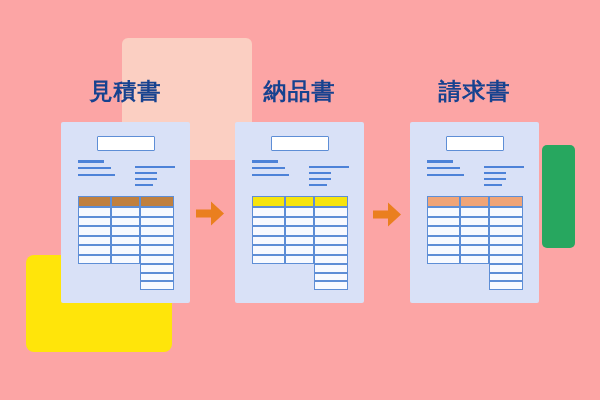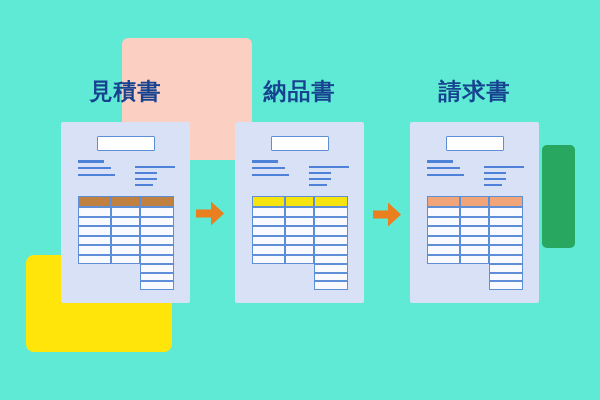--- a/index.html
+++ b/index.html
@@ -1,17 +1,17 @@
 <!DOCTYPE html>
 <html style="--pink: #fbcfc2; --yellow: #ffe50a; --green: #27a75f; --doc-bg: #d9e1f7; --cell-bg: #f8faff; --border-blue: #5e8ed6; --line-blue: #4d82d8; --title-navy: #17428f; --arrow-orange: #ea7f1f;"><head>
 <meta charset="utf-8">
 <style>
   html,body{margin:0;padding:0;background:#fff;}
   .canvas{
-    position:relative;width:600px;height:400px;background:#5eead4;overflow:hidden;
+    position:relative;width:600px;height:400px;background:#fca5a5;overflow:hidden;
     font-family:"Liberation Sans",sans-serif;
   }
   
   .decor{position:absolute;z-index:0;}
   .decor-pink{left:122px;top:38px;width:130px;height:122px;background:var(--pink);border-radius:6px;}
   .decor-yellow{left:26px;top:255px;width:146px;height:97px;background:var(--yellow);border-radius:8px;}
   .decor-green{left:542px;top:145px;width:33px;height:103px;background:var(--green);border-radius:5px;}
 
   
   .doc-group{position:absolute;top:76px;width:129px;z-index:2;}

